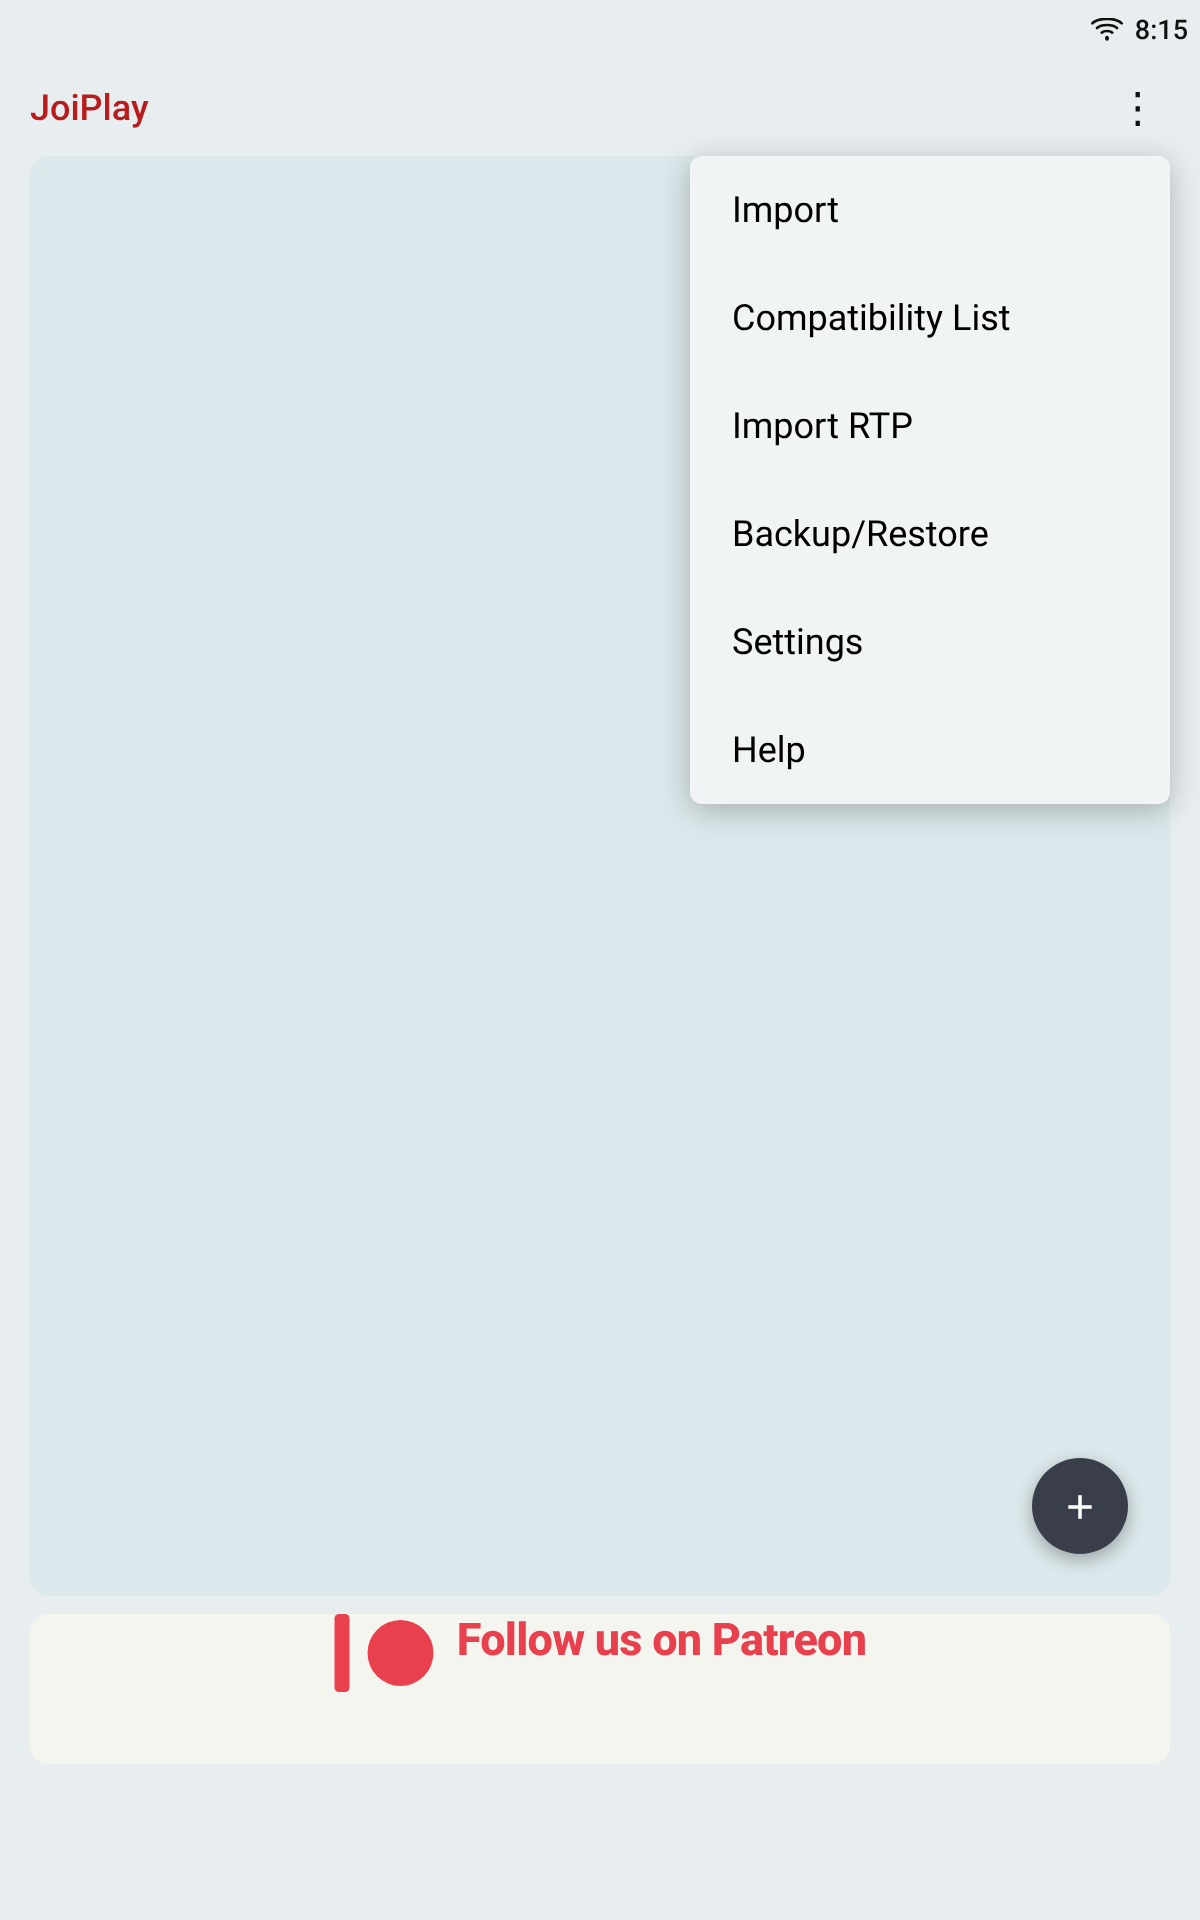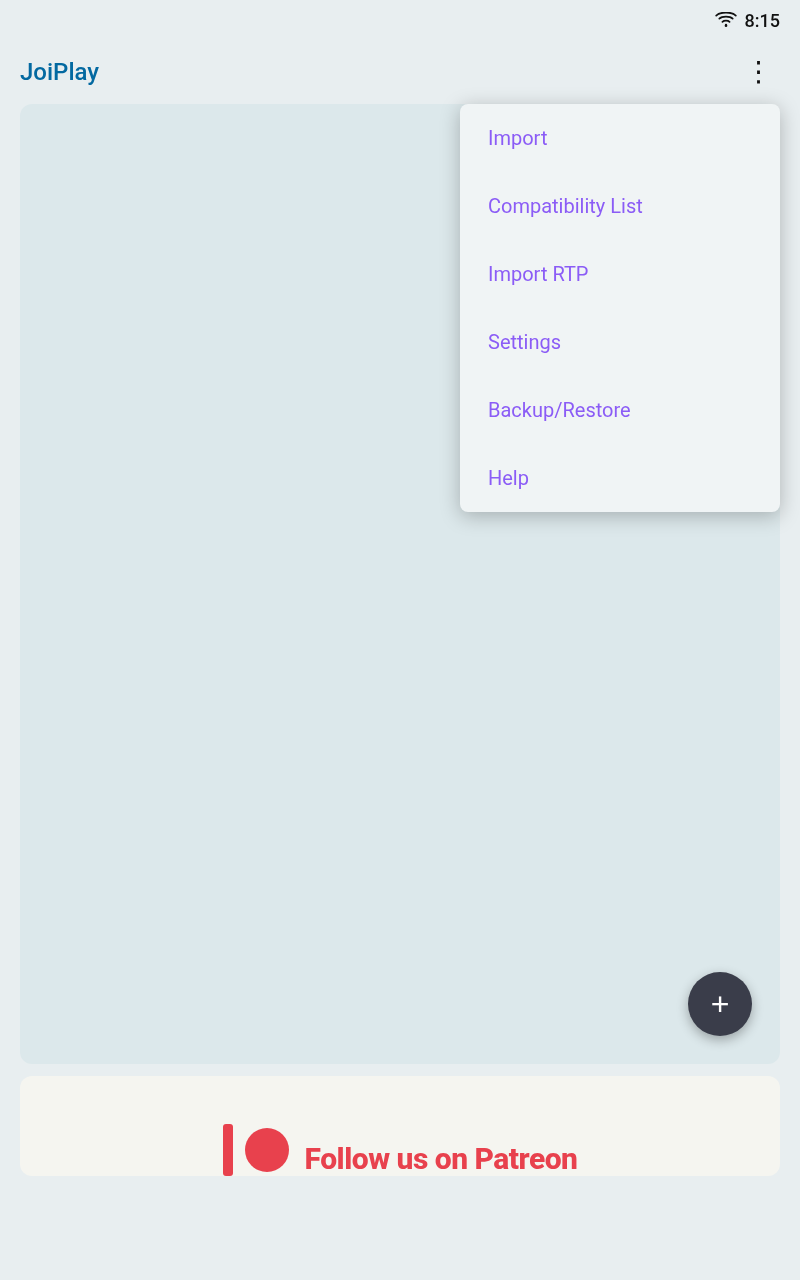--- a/index.html
+++ b/index.html
@@ -18,21 +18,21 @@
     }
 
     
     .status-bar {
       width: 100%;
       height: 40px;
       background-color: #e8eef0;
       display: flex;
       align-items: center;
       justify-content: flex-end;
-      padding: 0 20px;
+      padding: 0 8px;
       gap: 10px;
     }
 
     .status-bar-icons {
       display: flex;
       align-items: center;
       gap: 8px;
     }
 
     .wifi-icon {
@@ -53,21 +53,21 @@
       background-color: #e8eef0;
       display: flex;
       align-items: center;
       justify-content: space-between;
       padding: 0 20px;
     }
 
     .app-title {
       font-size: 24px;
       font-weight: 500;
-      color: #0369a1;
+      color: #b91c1c;
     }
 
     .more-button {
       width: 44px;
       height: 44px;
       display: flex;
       align-items: center;
       justify-content: center;
       cursor: pointer;
       border-radius: 50%;
@@ -100,22 +100,22 @@
       width: 320px;
       background-color: #f0f4f5;
       border-radius: 8px;
       box-shadow: 0 4px 20px rgba(0,0,0,0.25);
       z-index: 100;
       overflow: hidden;
     }
 
     .menu-item {
       padding: 22px 28px;
-      font-size: 20px;
-      color: #8b5cf6;
+      font-size: 24px;
+      color: #000000;
       cursor: pointer;
       display: block;
       width: 100%;
       text-align: left;
       background: transparent;
       border: none;
       font-family: 'Roboto', Arial, sans-serif;
     }
 
     
@@ -142,21 +142,21 @@
     }
 
     
     .patreon-banner {
       width: 760px;
       margin: 12px 20px 0 20px;
       height: 100px;
       background-color: #f5f5f0;
       border-radius: 12px;
       display: flex;
-      align-items: flex-end;
+      align-items: flex-start;
       justify-content: center;
       gap: 16px;
       overflow: hidden;
     }
 
     .patreon-logo {
       display: flex;
       align-items: center;
       gap: 12px;
     }
@@ -204,22 +204,22 @@
     <span class="more-icon">⋮</span>
   </button>
 </div>
 
 <div class="main-content">
 
   <div class="dropdown-menu">
     <button class="menu-item">Import</button>
     <button class="menu-item">Compatibility List</button>
     <button class="menu-item">Import RTP</button>
+    <button class="menu-item">Backup/Restore</button>
     <button class="menu-item">Settings</button>
-    <button class="menu-item">Backup/Restore</button>
     <button class="menu-item">Help</button>
   </div>
 
   <button class="fab-button">
     <span class="fab-icon">+</span>
   </button>
 
 </div>
 
 <div class="patreon-banner">

